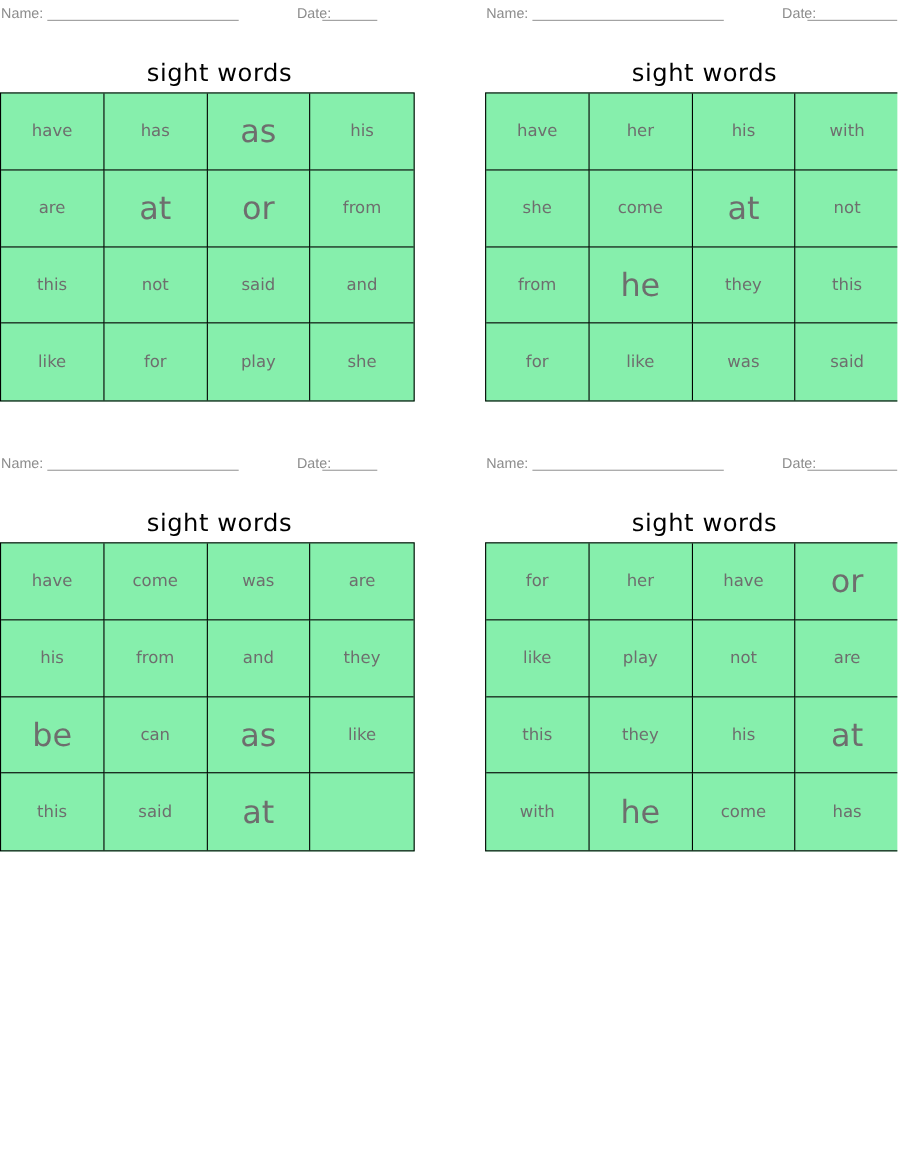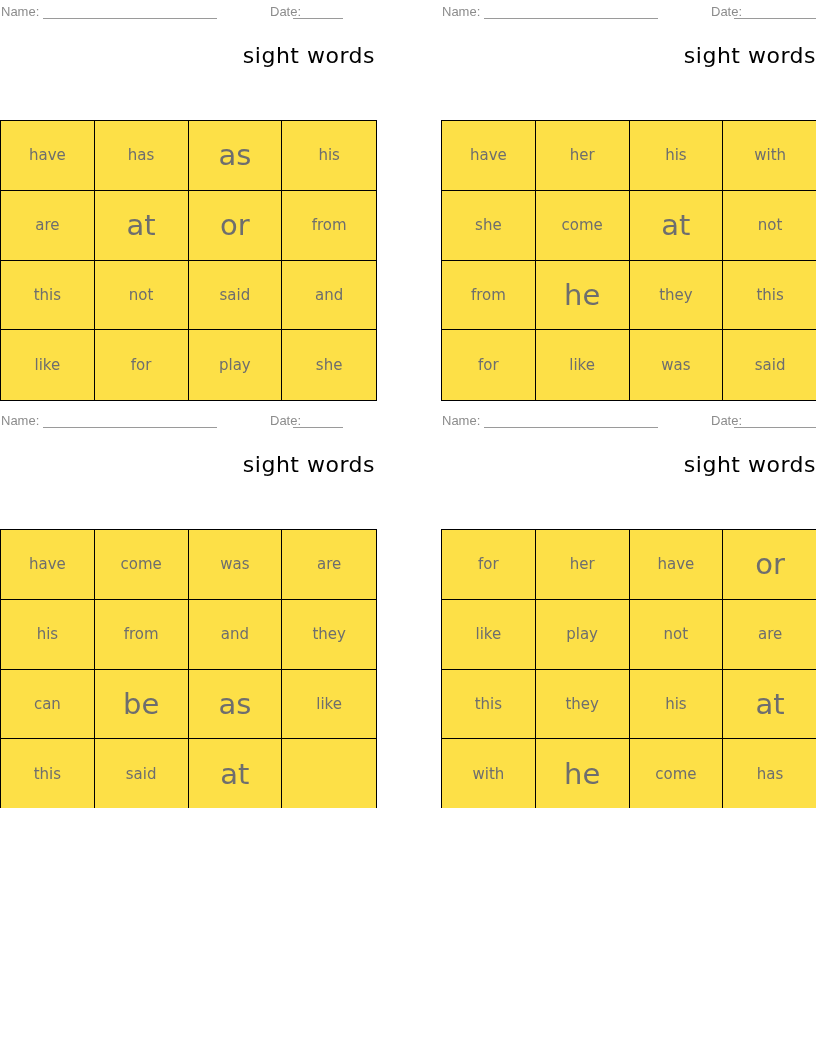--- a/index.html
+++ b/index.html
@@ -48,40 +48,39 @@
   }
   .name-line { left: 43px; width: 174px; }
   .date-line { left: 293px; width: 50px; }
   .card.right .date-line { width: 82px; }
 
   .title {
     position: absolute;
     top: 43px;
     left: 0;
     width: 100%;
-    margin: 0;
-    text-align: right;
+    margin: 12px;
+    text-align: center;
     font-family: "DejaVu Sans", sans-serif;
     font-size: 22px;
     font-weight: normal;
     letter-spacing: 0.5px;
     color: var(--title-color, #000000);
   }
 
   .grid {
     position: absolute;
     top: 84px;
     left: 0;
     display: grid;
     grid-template-columns: repeat(4, 93.75px);
     grid-auto-rows: 69.75px;
     border: 1px solid var(--border-color, #000000);
     box-sizing: content-box;
-    background: #fde047;
-    margin-top: 36px;
+    background: #86efac;
   }
   .cell {
     display: flex;
     align-items: center;
     justify-content: center;
     border-right: 1px solid var(--border-color, #000000);
     border-bottom: 1px solid var(--border-color, #000000);
     box-sizing: border-box;
     font-family: "DejaVu Sans", sans-serif;
     font-size: 15px;
@@ -165,22 +164,22 @@
       <h2 class="title">sight words</h2>
       <div class="grid">
           <div class="cell">have</div>
           <div class="cell">come</div>
           <div class="cell">was</div>
           <div class="cell">are</div>
           <div class="cell">his</div>
           <div class="cell">from</div>
           <div class="cell">and</div>
           <div class="cell">they</div>
+          <div class="cell big">be</div>
           <div class="cell">can</div>
-          <div class="cell big">be</div>
           <div class="cell big">as</div>
           <div class="cell">like</div>
           <div class="cell">this</div>
           <div class="cell">said</div>
           <div class="cell big">at</div>
         </div>
     </div>
   </section>
     <section class="card right" style="left: 408px; top: 409px;">
     <div class="content">

